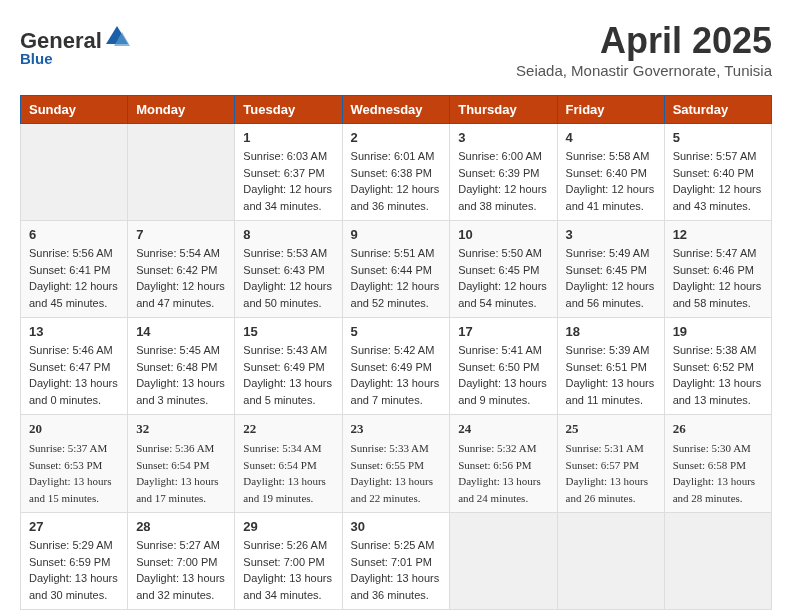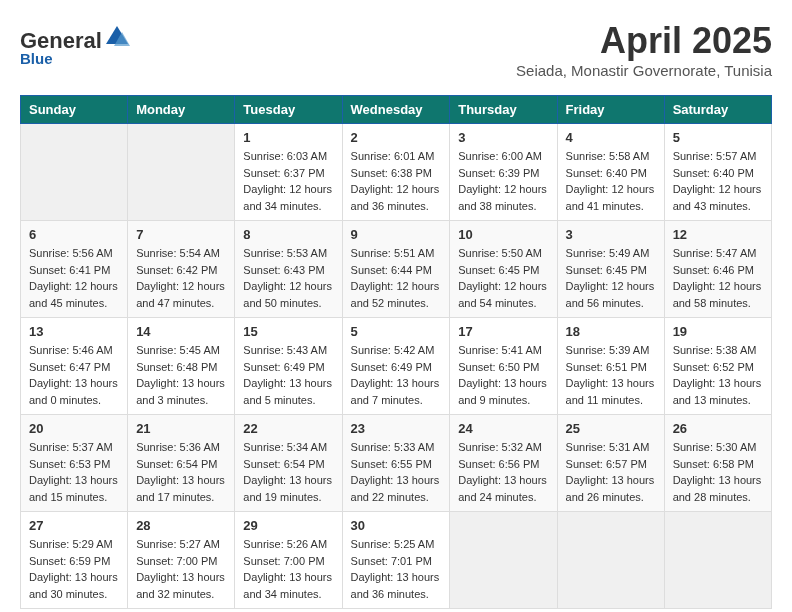--- a/index.html
+++ b/index.html
@@ -22,21 +22,21 @@
     }
     .title-section {
       text-align: right;
     }
     .calendar {
       width: 100%;
       border-collapse: collapse;
       border: 1px solid #ccc;
     }
     .calendar th {
-      background-color: #0f766e;
+      background-color: #c2410c;
       color: #fff;
       padding: 6px 8px;
       text-align: left;
       font-size: 13px;
       border: 1px solid #1a5fa8;
     }
     .calendar td {
       vertical-align: top;
       padding: 6px 8px;
       font-size: 11px;
@@ -176,27 +176,27 @@
         </td>
         <td>
           <span class="day-num">18</span>
           <div class="day-info">Sunrise: 5:39 AM<br>Sunset: 6:51 PM<br>Daylight: 13 hours and 11 minutes.</div>
         </td>
         <td>
           <span class="day-num">19</span>
           <div class="day-info">Sunrise: 5:38 AM<br>Sunset: 6:52 PM<br>Daylight: 13 hours and 13 minutes.</div>
         </td>
       </tr>
-      <tr style="background-color: rgb(245, 245, 245);">
+      <tr style="background-color: rgb(245, 245, 245); font-family: Liberation Serif, serif;">
         <td>
           <span class="day-num">20</span>
           <div class="day-info">Sunrise: 5:37 AM<br>Sunset: 6:53 PM<br>Daylight: 13 hours and 15 minutes.</div>
         </td>
         <td>
-          <span class="day-num">21</span>
+          <span class="day-num">32</span>
           <div class="day-info">Sunrise: 5:36 AM<br>Sunset: 6:54 PM<br>Daylight: 13 hours and 17 minutes.</div>
         </td>
         <td>
           <span class="day-num">22</span>
           <div class="day-info">Sunrise: 5:34 AM<br>Sunset: 6:54 PM<br>Daylight: 13 hours and 19 minutes.</div>
         </td>
         <td>
           <span class="day-num">23</span>
           <div class="day-info">Sunrise: 5:33 AM<br>Sunset: 6:55 PM<br>Daylight: 13 hours and 22 minutes.</div>
         </td>

